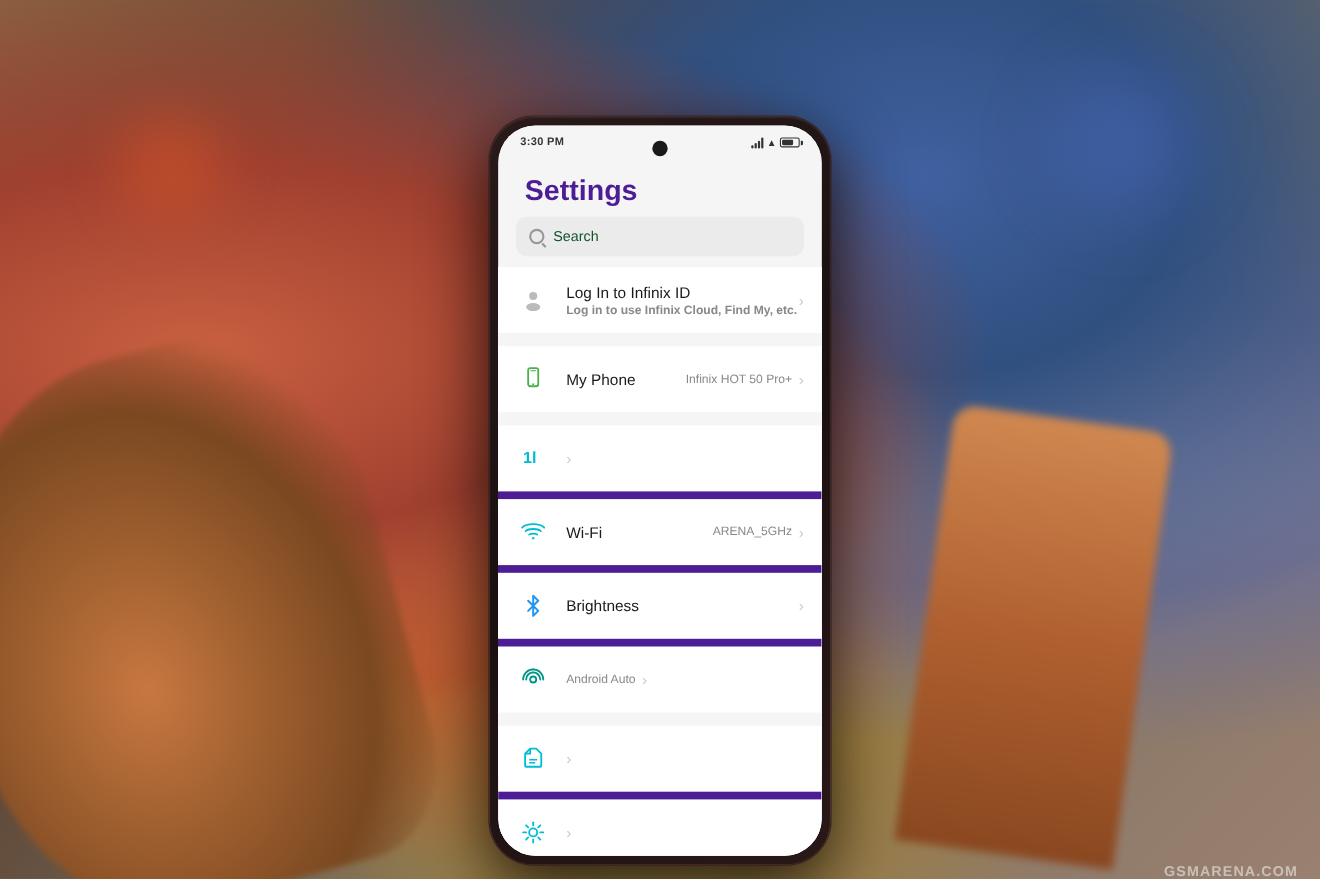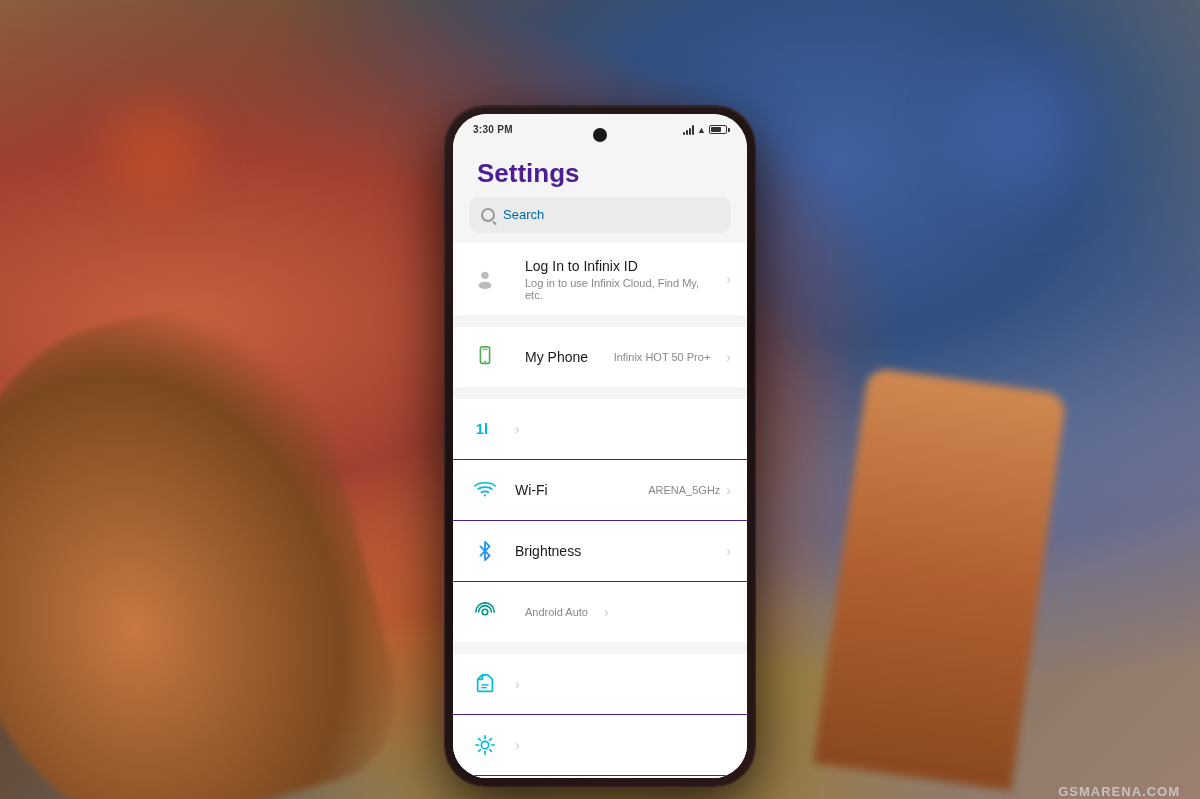--- a/index.html
+++ b/index.html
@@ -186,47 +186,46 @@
       right: -4px;
       width: 5px;
       height: 2px;
       background: #999;
       transform: rotate(45deg);
       border-radius: 1px;
     }
 
     .search-text {
       font-size: 13px;
-      color: #0369a1;
+      color: #14532d;
     }
 
     .settings-list {
       flex: 1;
       overflow-y: auto;
       background: #f5f5f5;
     }
 
     .settings-list::-webkit-scrollbar { display: none; }
 
     .settings-section {
       background: white;
       margin: 0 0 6px;
     }
 
     .settings-item {
       display: flex;
       align-items: center;
       padding: 14px 16px;
-      border-bottom: 1px solid #4c1d95;
+      border-bottom: 7px solid #4c1d95;
       position: relative;
     }
 
     .settings-item:last-child {
       border-bottom: none;
-      gap: 10px;
     }
 
     .item-icon {
       width: 32px;
       height: 32px;
       display: flex;
       align-items: center;
       justify-content: center;
       flex-shrink: 0;
       margin-right: 14px;
@@ -240,20 +239,21 @@
       font-size: 14px;
       font-weight: 500;
       color: #1a1a1a;
       line-height: 1.3;
     }
 
     .item-subtitle {
       font-size: 11px;
       color: #888;
       margin-top: 2px;
+      font-weight: bold;
     }
 
     .item-badge {
       font-size: 11px;
       color: #888;
       margin-right: 6px;
     }
 
     .chevron {
       color: #ccc;

